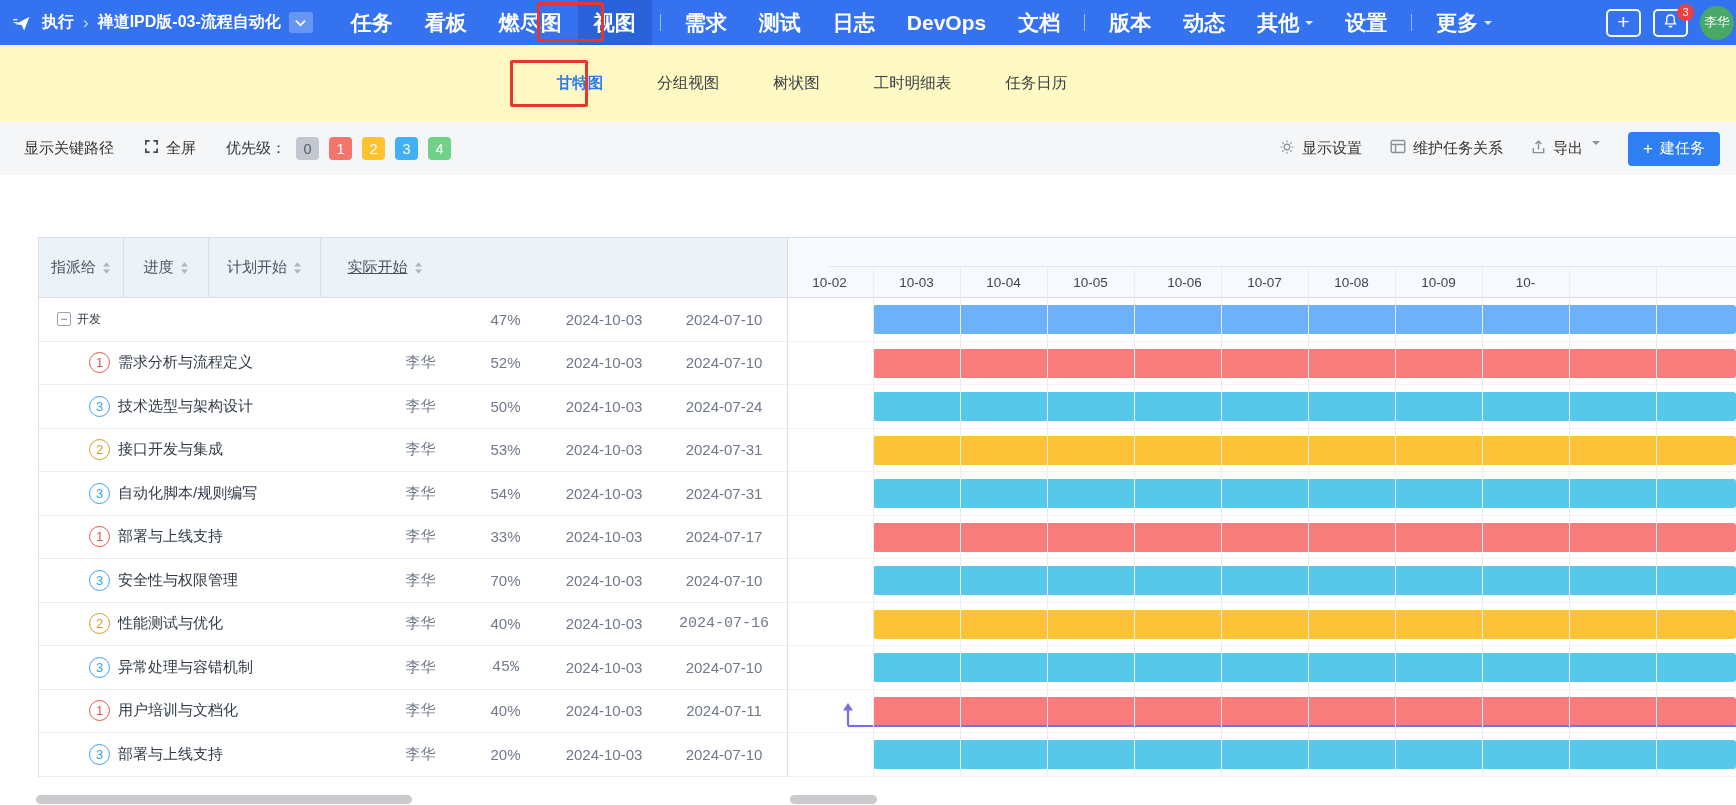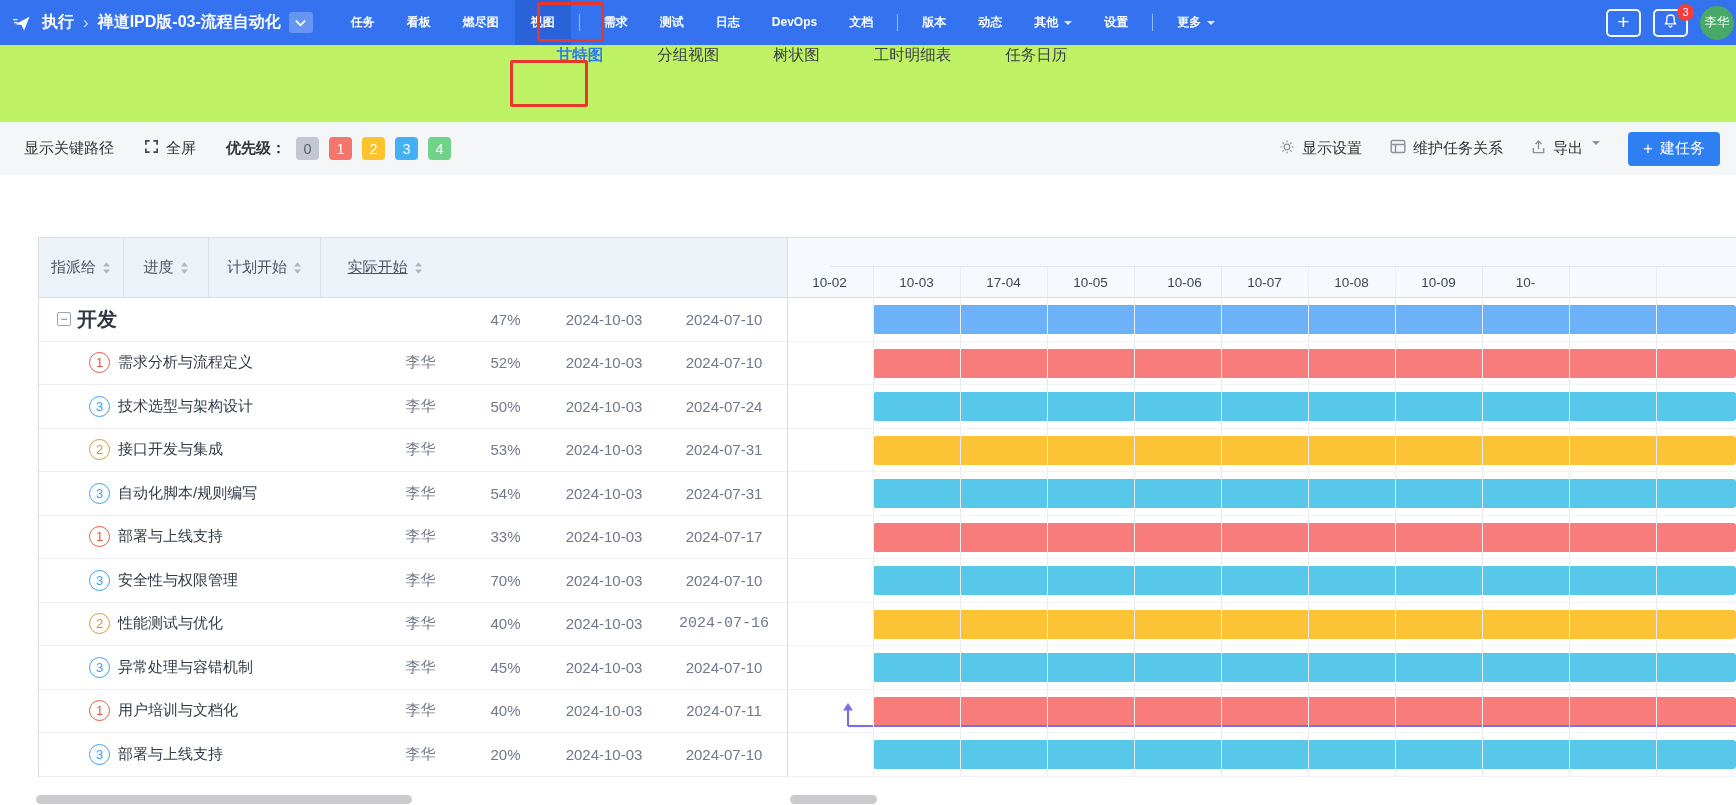--- a/index.html
+++ b/index.html
@@ -16,67 +16,67 @@
   
   .navbar{position:absolute;left:0;top:0;width:100%;height:45px;background:var(--navbar-bg);
     display:flex;align-items:center;color:#fff;padding-left:12px}
   .brand-icon{display:flex;align-items:center;margin-right:10px}
   .bc-section{font-size:16px;font-weight:700;margin-right:9px;cursor:pointer}
   .bc-sep{color:rgba(255,255,255,.75);font-size:17px;margin-right:9px}
   .bc-project{font-size:16px;font-weight:700;cursor:pointer}
   .bc-chevron{width:24px;height:21px;border-radius:3px;background:rgba(255,255,255,.25);
     display:flex;align-items:center;justify-content:center;margin-left:8px;cursor:pointer}
   .nav-menu{display:flex;align-items:center;height:100%;margin-left:22px}
-  .nav-item{height:45px;line-height:45px;padding:0 16px;font-size:12px;font-weight:600;cursor:pointer;white-space:nowrap;display:flex;align-items:center}
+  .nav-item{height:45px;line-height:45px;padding:0 16px;font-size:21px;font-weight:600;cursor:pointer;white-space:nowrap;display:flex;align-items:center}
   .nav-item.active{background:var(--nav-active)}
   .nav-caret{width:0;height:0;border:4px solid transparent;border-top-color:rgba(255,255,255,.85);margin-left:6px;transform:translateY(2px)}
   .nav-divider{width:1px;height:17px;background:rgba(255,255,255,.5);margin:0 8px}
   .nav-right{margin-left:auto;display:flex;align-items:center;gap:12px;padding-right:10px}
   .icon-btn{position:relative;width:35px;height:28px;border:2px solid rgba(255,255,255,.95);border-radius:5px;
     background:transparent;display:flex;align-items:center;justify-content:center;cursor:pointer;color:#fff}
   .plus-glyph{font-size:21px;font-weight:400;line-height:1;color:#fff;margin-top:-2px}
   .badge{position:absolute;top:-7px;right:-8px;min-width:17px;height:17px;border-radius:9px;background:var(--badge);
     color:#fff;font-size:11px;line-height:17px;text-align:center;padding:0 3px}
   .avatar{width:34px;height:34px;border-radius:50%;background:var(--avatar);color:#fff;font-size:12.5px;
     display:flex;align-items:center;justify-content:center;margin-right:-8px;cursor:pointer;flex:0 0 auto}
 
   
-  .tabs-row{position:absolute;left:0;top:45px;width:100%;height:77px;background:#bef264;
-    display:flex;align-items:flex-start;justify-content:center;padding-right:112px}
+  .tabs-row{position:absolute;left:0;top:45px;width:100%;height:77px;background:#fef9c3;
+    display:flex;align-items:center;justify-content:center;padding-right:112px}
   .tab{padding:0 27px;font-size:15.5px;color:#3a4049;cursor:pointer}
   .tab .tab-label{display:inline-block}
   .tab.active{color:var(--tab-active);font-weight:700}
 
   
   .toolbar{position:absolute;left:0;top:122px;width:100%;height:53px;background:var(--toolbar-bg);
     display:flex;align-items:center;padding:0 16px 0 24px;font-size:15px;color:#333}
   .tb-left{display:flex;align-items:center;gap:30px}
   .tb-item{display:flex;gap:7px;cursor:pointer;color:#333}
   .tb-item svg{display:block}
   .pri-group{display:flex;align-items:center;gap:10px}
-  .pri-label{font-weight:700;color:#2f343b}
+  .pri-label{font-weight:400;color:#2f343b}
   .pri-badge{width:23px;height:23px;border-radius:4px;font-size:14.5px;display:flex;align-items:center;justify-content:center;cursor:pointer}
   .tb-right{margin-left:auto;display:flex;align-items:center;gap:28px}
   .tb-caret{width:0;height:0;border:4.5px solid transparent;border-top-color:#8b929d;transform:translateY(2px);margin-left:2px}
   .create-btn{display:flex;align-items:center;gap:7px;height:34px;padding:0 15px;border:none;border-radius:4px;
     background:var(--accent);color:#fff;font-size:15px;cursor:pointer;font-family:inherit}
   .create-btn .plus2{font-size:17px;line-height:1;margin-top:-1px}
 
   
   .panel-left{position:absolute;left:38px;top:237px;width:749px;border-left:1px solid var(--border);background:#fff}
   .thead{display:flex;height:61px;background:var(--thead-bg);border-top:1px solid var(--border);border-bottom:1px solid var(--border)}
   .thcell{display:flex;align-items:center;justify-content:center;gap:6px;font-size:15px;color:#4a5261;border-right:1px solid var(--border);cursor:pointer}
   .thcell:last-child{border-right:none}
   .caret-down{width:0;height:0;border:4.5px solid transparent;border-top-color:#98a1ad;transform:translateY(2px)}
   .trow{display:flex;height:43.5px;border-bottom:1px solid var(--row-border);align-items:center;cursor:pointer;background:#fff}
   .tcell{display:flex;align-items:center;justify-content:center;font-size:15px;color:#70798a;height:100%}
   .tcell.name{justify-content:flex-start;color:#303b48}
   .toggle-box{width:14px;height:14px;border:1px solid #9aa3ad;border-radius:2px;color:#69727c;font-size:12px;
     line-height:12px;display:flex;align-items:center;justify-content:center;margin-right:6px;background:#fff;cursor:pointer;flex:0 0 auto}
-  .group-name{font-weight:700;color:#2e3743;font-size:20px}
+  .group-name{font-weight:400;color:#2e3743;font-size:12px}
   .pri-circle{width:21px;height:21px;border-radius:50%;border:1.5px solid;font-size:13px;display:flex;align-items:center;
     justify-content:center;margin-right:8px;background:#fff;flex:0 0 auto}
 
   
   .panel-right{position:absolute;left:787px;top:237px;width:949px;border-left:1px solid var(--border);background:#fff}
   .ghead{position:relative;height:61px;background:var(--ghead-bg);border-top:1px solid var(--border);border-bottom:1px solid var(--border)}
   .ghead-split{position:absolute;left:42px;right:0;top:28px;height:1px;background:#e2e7ee}
   .gdate{position:absolute;top:29px;height:31px;width:87px;display:flex;align-items:center;justify-content:center;
     font-size:13.5px;color:#3c4553;white-space:nowrap}
   .gvline{position:absolute;width:1px;background:var(--grid)}
@@ -364,21 +364,21 @@
           <div class="tcell" style="flex: 0 0 85px;">40%</div>
           <div class="tcell" style="flex: 0 0 112px;">2024-10-03</div>
           <div class="tcell" style="flex: 0 0 128px; font-family: Liberation Mono, monospace;">2024-07-16</div>
         </div>
         <div class="trow">
           <div class="tcell name" style="flex: 0 0 339px; padding-left: 50px;">
             <span class="pri-circle" style="border-color: rgb(61, 159, 242); color: rgb(61, 159, 242);">3</span>
             <span>异常处理与容错机制</span>
           </div>
           <div class="tcell" style="flex: 0 0 85px;">李华</div>
-          <div class="tcell" style="flex: 0 0 85px;">45%</div>
+          <div class="tcell" style="flex: 0 0 85px; font-family: Liberation Mono, monospace;">45%</div>
           <div class="tcell" style="flex: 0 0 112px;">2024-10-03</div>
           <div class="tcell" style="flex: 0 0 128px;">2024-07-10</div>
         </div>
         <div class="trow">
           <div class="tcell name" style="flex: 0 0 339px; padding-left: 50px;">
             <span class="pri-circle" style="border-color: rgb(229, 86, 75); color: rgb(229, 86, 75);">1</span>
             <span>用户培训与文档化</span>
           </div>
           <div class="tcell" style="flex: 0 0 85px;">李华</div>
           <div class="tcell" style="flex: 0 0 85px;">40%</div>
@@ -396,21 +396,21 @@
           <div class="tcell" style="flex: 0 0 128px;">2024-07-10</div>
         </div>
       </div>
   </div>
 
   <div class="panel-right">
     <div class="ghead" id="ghead">
       <div class="ghead-split"></div>
     <div class="gdate" style="left: -2px;">10-02</div>
         <div class="gdate" style="left: 85px;">10-03</div>
-        <div class="gdate" style="left: 172px;">17-04</div>
+        <div class="gdate" style="left: 172px;">10-04</div>
         <div class="gdate" style="left: 259px;">10-05</div>
         <div class="gdate" style="left: 353px;">10-06</div>
         <div class="gdate" style="left: 433px;">10-07</div>
         <div class="gdate" style="left: 520px;">10-08</div>
         <div class="gdate" style="left: 607px;">10-09</div>
         <div class="gdate" style="left: 694px;">10-</div>
         <div class="gvline" style="left: 85px; top: 29px; height: 31px;"></div>
         <div class="gvline" style="left: 172px; top: 29px; height: 31px;"></div>
         <div class="gvline" style="left: 259px; top: 29px; height: 31px;"></div>
         <div class="gvline" style="left: 346px; top: 29px; height: 31px;"></div>

